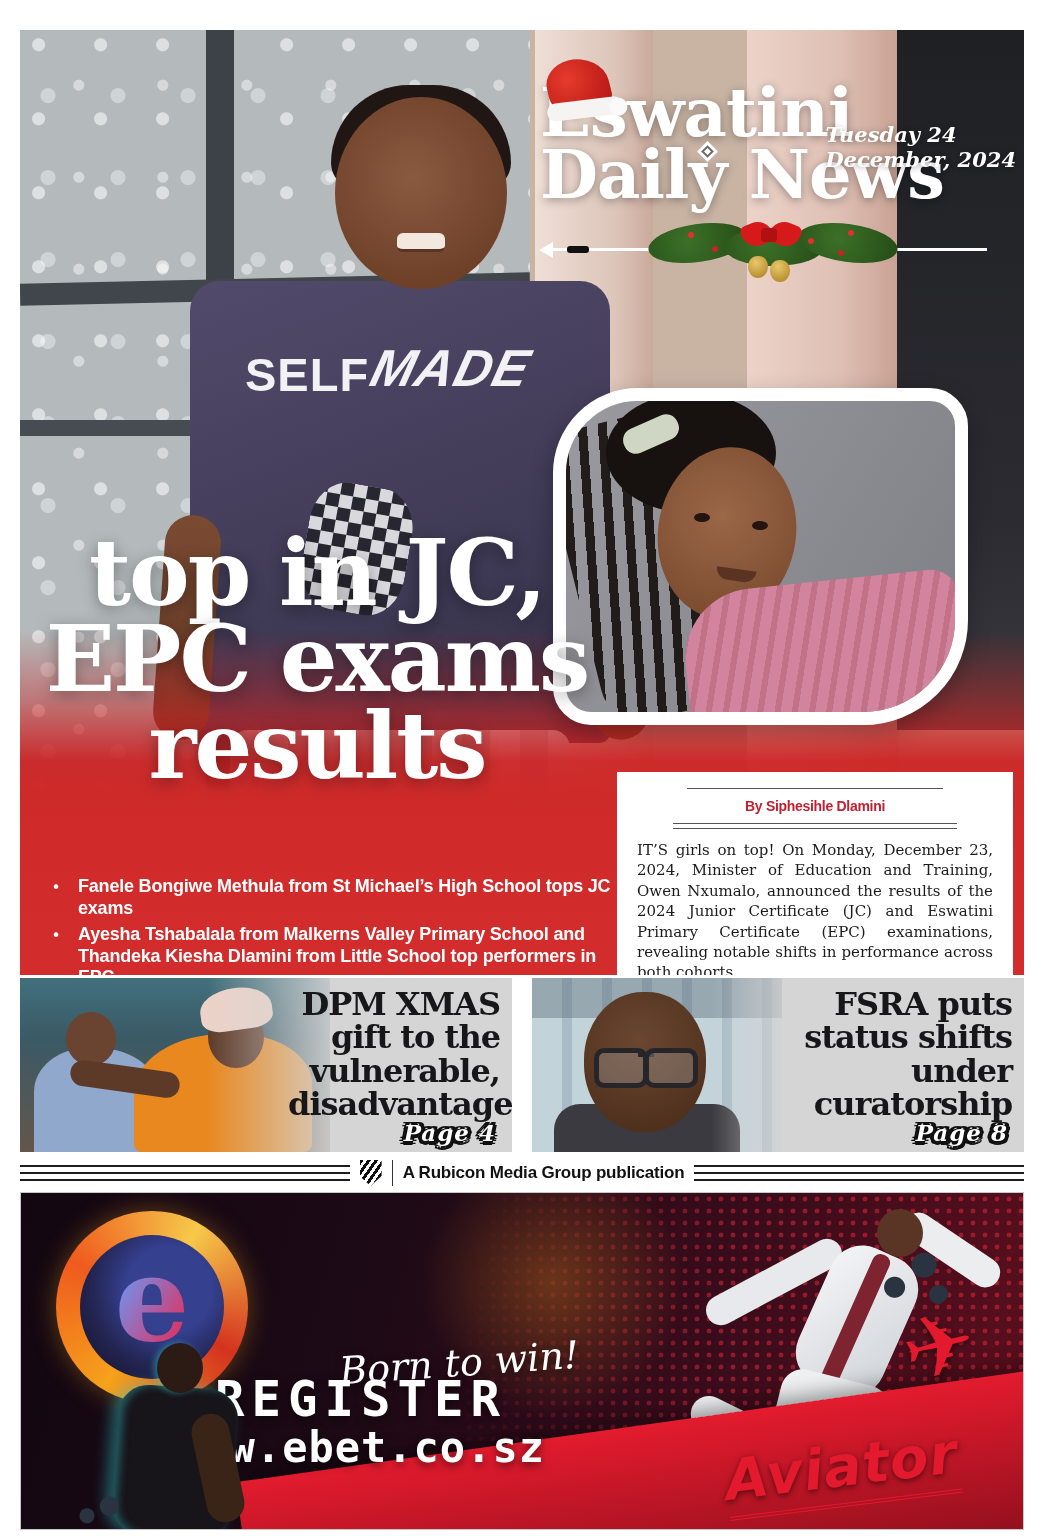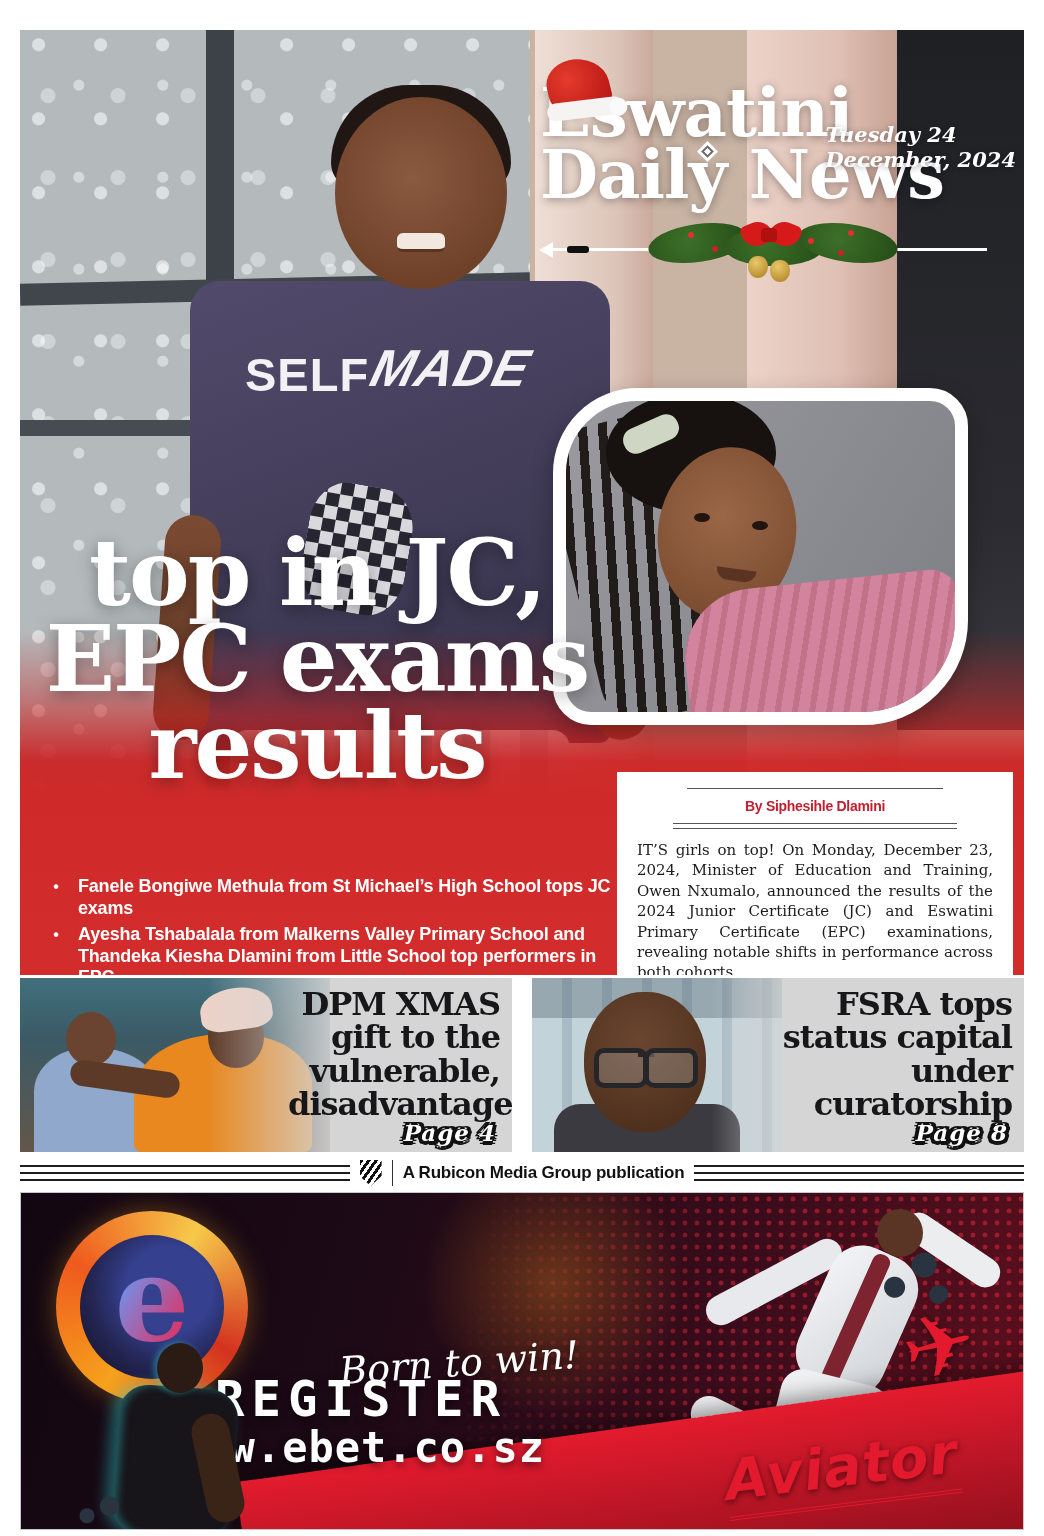--- a/index.html
+++ b/index.html
@@ -318,21 +318,21 @@
       <div class="fsra-shade"></div>
       <div class="fsra-body"></div>
       <div class="fsra-head"></div>
       <div class="fsra-glasses">
         <div class="fsra-lens fsra-lens-l"></div>
           <div class="fsra-bridge"></div>
           <div class="fsra-lens fsra-lens-r"></div>
       </div>
     </div>
     <div class="fsra-fade"></div>
-    <div class="sub-title" style="width:250px;">FSRA tops status capital under curatorship</div>
+    <div class="sub-title" style="width:250px;">FSRA puts status shifts under curatorship</div>
     <div class="page-badge">Page 8</div>
   </div>
 
   <div class="publine">
     <div class="rule-group">
         <div></div>
         <div></div>
         <div></div>
       </div>
     <div class="rub-logo"></div>

